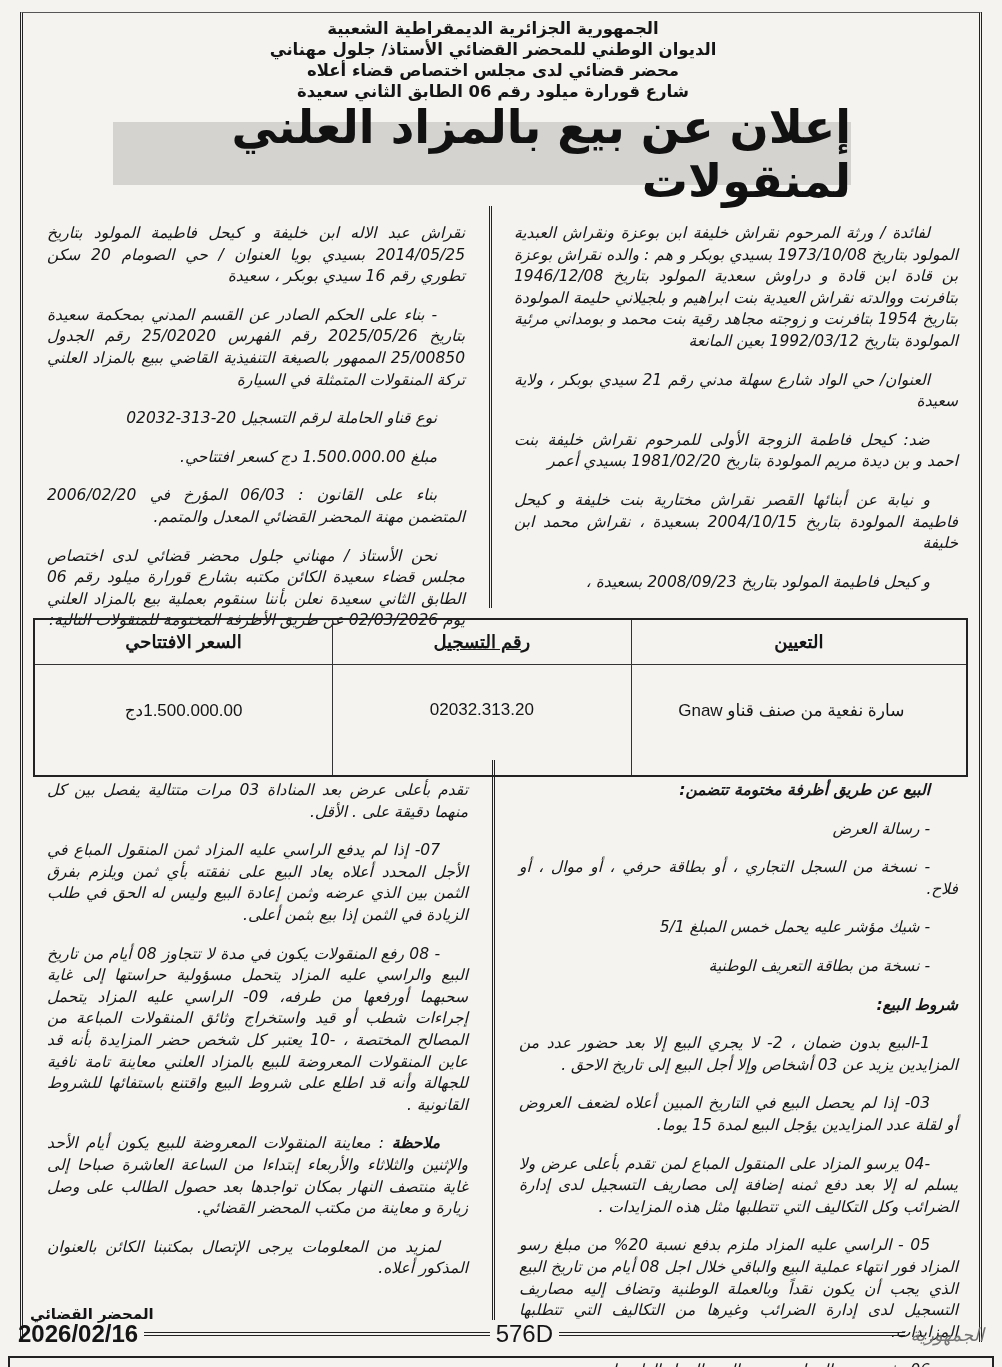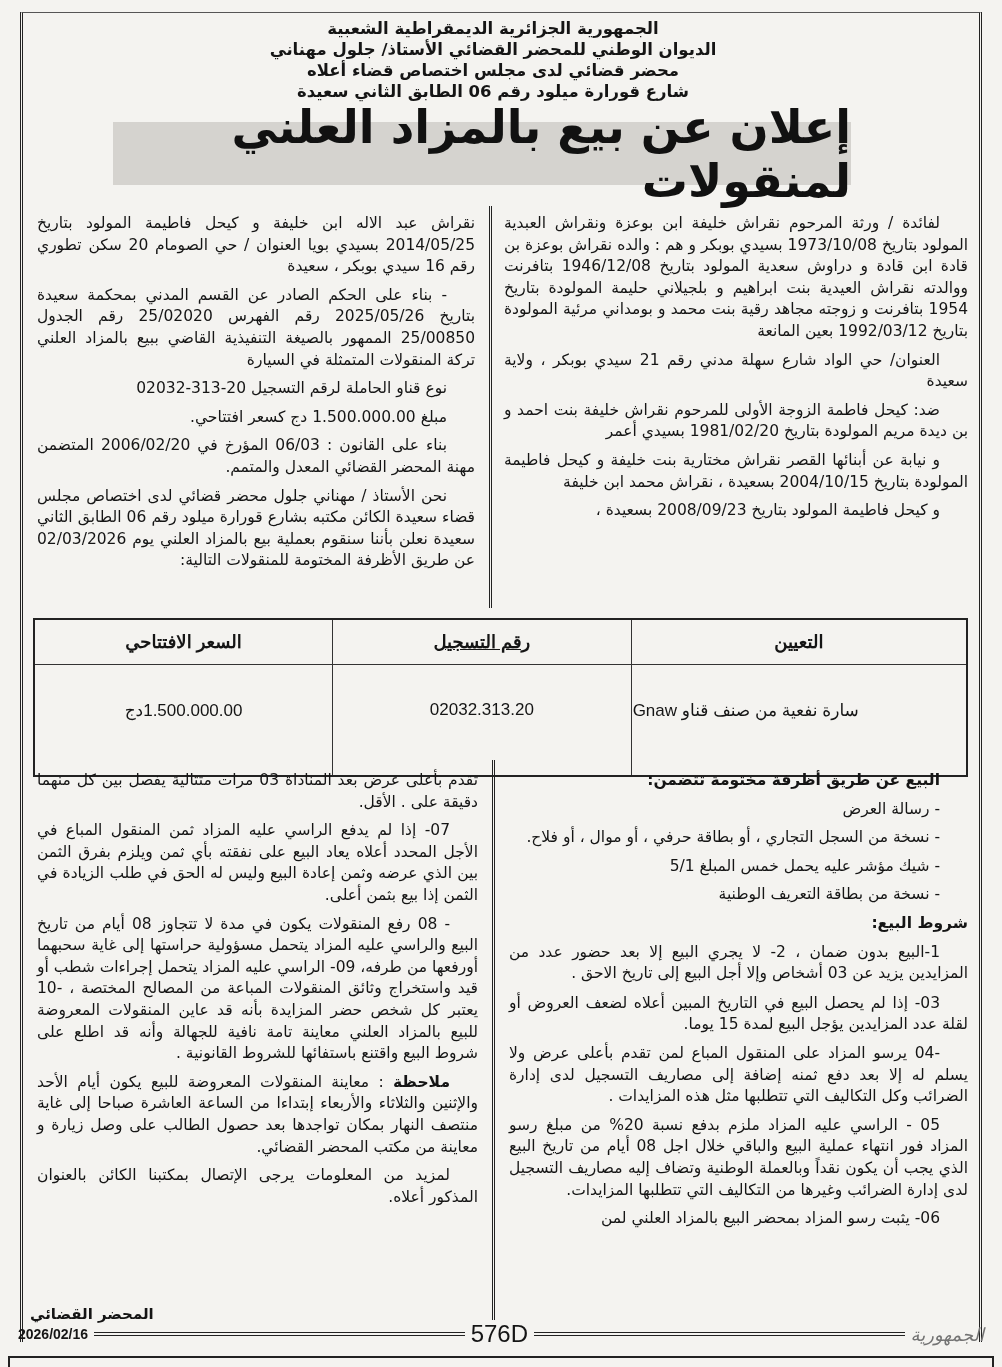--- a/index.html
+++ b/index.html
@@ -16,39 +16,39 @@
   .header div { font-weight: bold; font-size: 16.5px; line-height: 21px; }
   .title-box {
     position: absolute; left: 113px; width: 738px; top: 122px; height: 63px;
     background: #d5d3cf; display: flex; align-items: center; justify-content: center;
     direction: rtl;
   }
   .title-box span { font-size: 46px; font-weight: bold; letter-spacing: -1px; color: #111; }
   .col {
     position: absolute; direction: rtl; text-align: justify; font-size: 15.5px; line-height: 21.6px;
   }
-  .col p { margin: 7px; }
+  .col p { margin: 17px; font-style: italic; }
   .indent { text-indent: 28px; }
   .bold { font-weight: bold; }
   .vline { position: absolute; width: 0; border-left: 3px double #222; }
   table.items {
     position: absolute; left: 14px; top: 618px; width: 935px; border-collapse: collapse; direction: rtl;
     border: 2px solid #222; font-size: 17px;
   }
   table.items td, table.items th {
     border: 1.5px solid #333; text-align: center; font-family: "Liberation Sans", sans-serif;
   }
   table.items th { height: 42px; font-size: 18px; font-weight: bold; }
   table.items td { height: 74px; vertical-align: top; padding-top: 35px; }
-  table.items td.desc { text-align: left; padding-right: 16px; }
+  table.items td.desc { text-align: center; padding-right: 16px; }
   .footer-line {
     position: absolute; left: 18px; right: 18px; top: 1323px; height: 22px; direction: ltr;
     display: flex; align-items: center;
   }
-  .footer-line .date { font-weight: bold; font-size: 14px; font-family: "Liberation Sans", sans-serif; }
+  .footer-line .date { font-weight: bold; font-size: 24px; font-family: "Liberation Sans", sans-serif; }
   .footer-line .rule { flex: 1; border-top: 4px double #222; margin: 0 6px; height: 0; }
   .footer-line .code { font-size: 24px; font-family: Liberation Sans, sans-serif; }
   .footer-line .logo { font-size: 18px; color: #737373; direction: rtl; font-style: italic; }
   .bottom-box {
     position: absolute; left: 8px; right: 8px; top: 1356px; height: 20px; border: 2px solid #222; border-bottom: none;
   }
   .signature { position: absolute; left: 30px; top: 1305px; direction: rtl; font-weight: bold; font-size: 15px; }
 </style>
 </head>
 <body>

